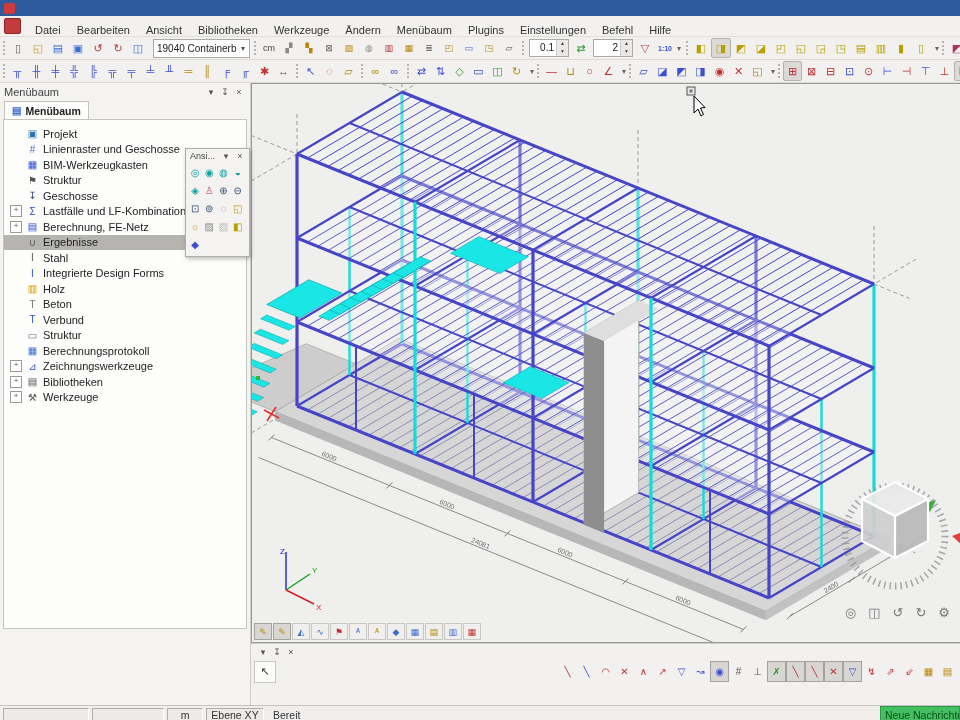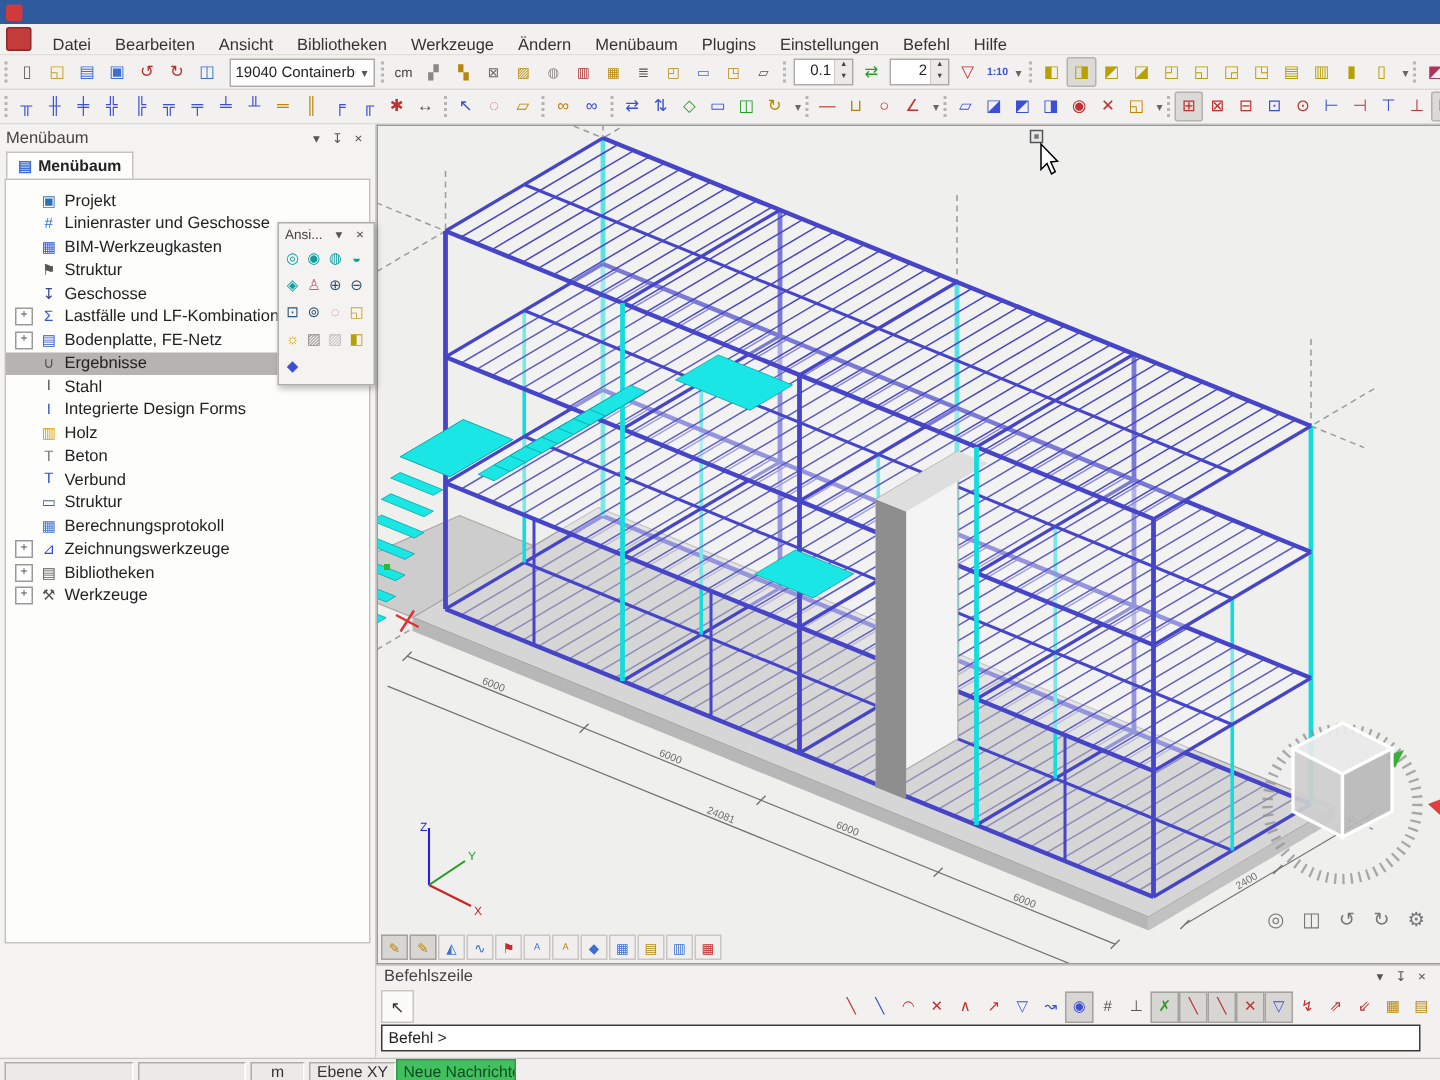--- a/index.html
+++ b/index.html
@@ -516,21 +516,21 @@
 
         <div class="trow">
           <span class="texp show">+</span>
           <span class="tico" style="color: rgb(47, 79, 212);">Σ</span>
           <span class="tlabel">Lastfälle und LF-Kombinationen</span>
         </div>
 
         <div class="trow">
           <span class="texp show">+</span>
           <span class="tico" style="color: rgb(47, 79, 212);">▤</span>
-          <span class="tlabel">Bodenplatte, FE-Netz</span>
+          <span class="tlabel">Berechnung, FE-Netz</span>
         </div>
 
         <div class="trow sel">
           <span class="texp">+</span>
           <span class="tico" style="color: rgb(85, 85, 85);">∪</span>
           <span class="tlabel">Ergebnisse</span>
         </div>
 
         <div class="trow">
           <span class="texp">+</span>
@@ -979,21 +979,20 @@
         <svg width="26" height="32">
           <rect x="1" y="1" width="8" height="8" fill="#e8e8e8" stroke="#555"></rect>
           <rect x="3.5" y="3.5" width="3" height="3" fill="#777"></rect>
           <polygon points="8,10 8,27 12,23 15,30 17.5,28.5 14.5,22 19,21.5" fill="#ffffff" stroke="#000" stroke-width="1"></polygon>
         </svg>
       </div>
     </div>
 
     <div class="cmdpanel">
       <div class="cmdhead">
-        <span class="ptitle">Befehlszeile</span>
         <span class="picon">▾</span>
         <span class="picon">↧</span>
         <span class="picon">×</span>
       </div>
       <div class="cmdrow">
         <div class="cselect">
           <span>↖</span>
         </div>
         <div class="csnaps">
 
@@ -1074,37 +1073,35 @@
             </div>
 
             <div class="snapbtn" style="color: rgb(184, 134, 11);">
               <span>▦</span>
             </div>
 
             <div class="snapbtn" style="color: rgb(184, 134, 11);">
               <span>▤</span>
             </div>
           </div>
-      </div>
-      <div class="cmdinput">
-        <span>Befehl &gt;</span>
       </div>
     </div>
   </div>
 </div>
 
 <div class="statusbar">
   <div class="scell" style="width:84px"></div>
   <div class="scell" style="width:70px"></div>
   <div class="scell" style="width:34px">
     <span>m</span>
   </div>
   <div class="scell" style="width:56px">
     <span>Ebene XY</span>
   </div>
+  <div class="sstatus">Bereit</div>
   <div class="badge">
     <span>Neue Nachrichte</span>
   </div>
 </div>
 
 <div class="palette">
   <div class="palhead">
     <span class="ptitle">Ansi...</span>
     <span class="picon">▾</span>
     <span class="picon">×</span>

